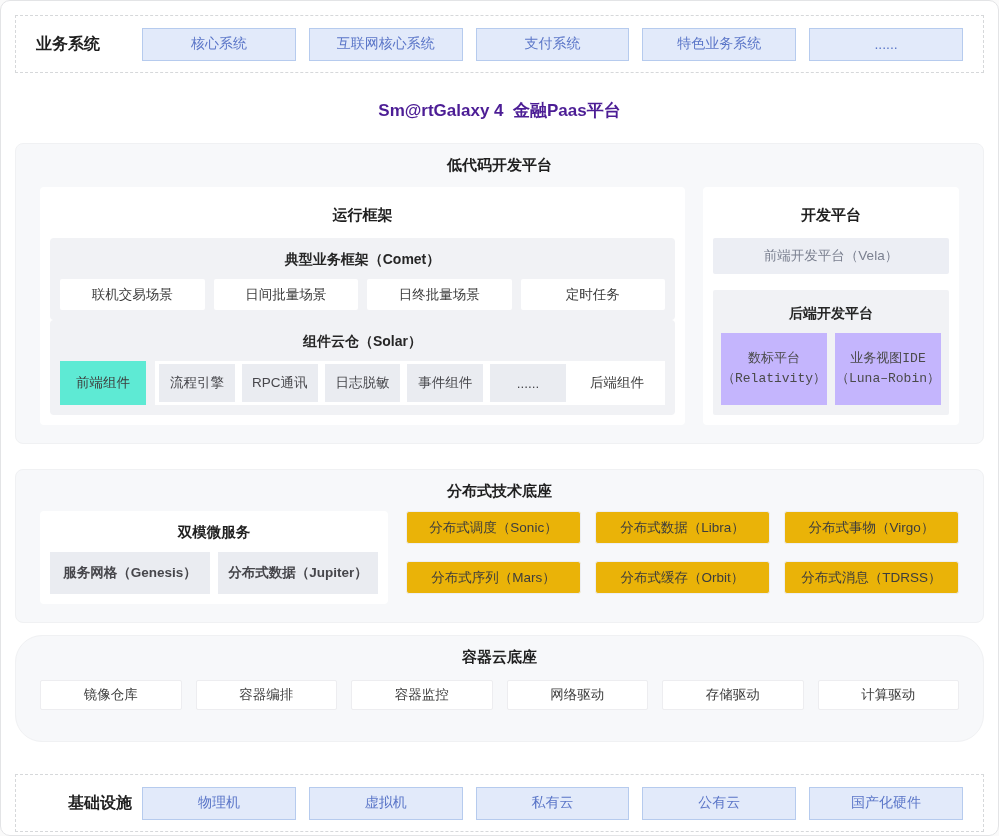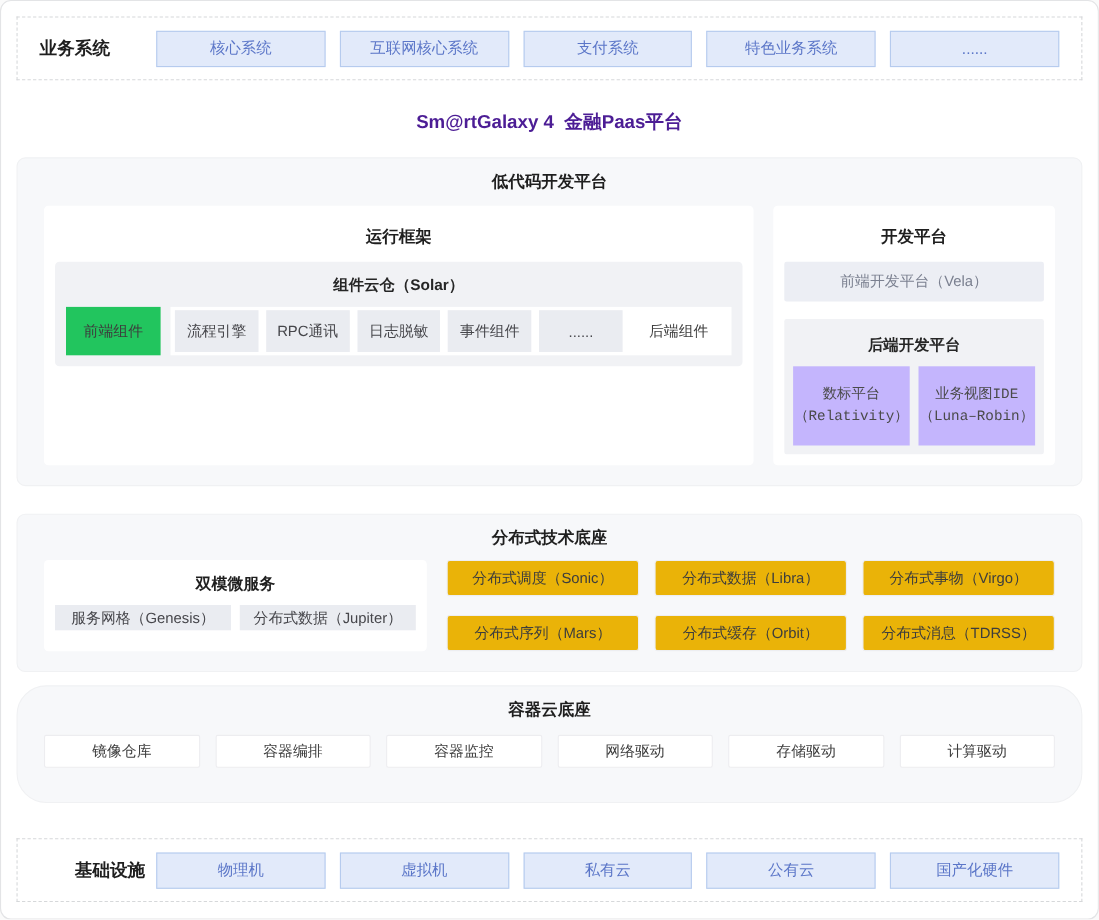--- a/index.html
+++ b/index.html
@@ -22,39 +22,39 @@
   
   .lowcode-body { display:flex; gap:18px; margin-top:12px; }
   .runtime-card { flex:1; background:#fff; border-radius:4px; padding:10px; }
   .card-title { text-align:center; font-size:15px; font-weight:bold; color:#1f1f1f; padding:9px 0 13px; }
   .sub-card { background:#f1f2f5; border-radius:4px; padding:8px 10px 10px; }
   .sub-card + .sub-card { }
   .sub-title { text-align:center; font-size:14px; font-weight:bold; color:#262626; padding:5px 0 10px; }
   .btn-row { display:flex; gap:9px; }
   .white-btn { flex:1; background:#fff; height:31px; display:flex; align-items:center; justify-content:center; font-size:13.5px; color:#3d3d3d; border-radius:2px; cursor:pointer; }
   .solar-row { display:flex; gap:9px; height:44px; }
-  .solar-front { width:86px; background:#22c55e; display:flex; align-items:center; justify-content:center; font-size:13.5px; color:#3d3d3d; }
+  .solar-front { width:86px; background:#5eead4; display:flex; align-items:center; justify-content:center; font-size:13.5px; color:#3d3d3d; }
   .solar-strip { flex:1; background:#fff; display:flex; align-items:center; padding:3px 4px; gap:7px; }
   .gray-chip { flex:1; background:#eaecf1; height:38px; display:flex; align-items:center; justify-content:center; font-size:13.5px; color:#46464b; cursor:pointer; }
   .solar-back { width:88px; text-align:center; font-size:13.5px; color:#3d3d3d; }
 
   .dev-card { width:256px; background:#fff; border-radius:4px; padding:10px; display:flex; flex-direction:column; }
   .vela-bar { background:#eceef4; height:36px; display:flex; align-items:center; justify-content:center; color:#7b8090; font-size:13.5px; border-radius:2px; cursor:pointer; }
   .backend-box { background:#f1f2f5; margin-top:16px; flex:1; padding:8px; border-radius:2px; }
   .backend-title { text-align:center; font-size:14px; font-weight:bold; color:#262626; padding:7px 0 10px; }
   .backend-cards { display:flex; gap:8px; }
   .backend-card { flex:1; background:#c4b5fd; height:72px; display:flex; flex-direction:column; align-items:center; justify-content:center; font-size:13px; color:#4a4a4a; line-height:1.55; text-align:center; cursor:pointer;font-family:Liberation Mono, monospace; }
 
   
   .section.distributed { margin-top:25px; }
   .dist-body { display:flex; gap:18px; margin-top:10px; }
   .dual-card { width:348px; background:#fff; border-radius:4px; padding:8px 10px 10px; }
   .dual-title { text-align:center; font-size:14.5px; font-weight:bold; color:#1f1f1f; padding:4px 0 10px; }
   .dual-chips { display:flex; gap:8px; }
-  .dual-chip { flex:1; background:#eaecf1; height:23px; display:flex; align-items:center; justify-content:center; font-size:13.5px; color:#46464b; cursor:pointer; }
+  .dual-chip { flex:1; background:#eaecf1; height:42px; display:flex; align-items:center; justify-content:center; font-size:13.5px; color:#46464b; cursor:pointer;font-weight:bold; }
   .dist-grid { flex:1; display:grid; grid-template-columns:repeat(3,1fr); gap:17px 14px; align-content:start; }
   .dist-cell { background:#eab308; border:1px solid #edeef1; border-radius:3px; height:33px; display:flex; align-items:center; justify-content:center; font-size:13.5px; color:#3d3d3d; cursor:pointer; }
 
   
   .section.container-cloud { margin-top:12px; padding-bottom:31px;border-radius:27px; }
   .cont-row { display:flex; gap:14px; margin-top:13px; }
   .cont-btn { flex:1; background:#fff; border:1px solid #ededf0; border-radius:2px; height:30px; display:flex; align-items:center; justify-content:center; font-size:13.5px; color:#3d3d3d; cursor:pointer; }
 
   .dashed-row.bottom { margin-top:32px;text-align:right; }
 </style>
@@ -76,20 +76,29 @@
 
   <div class="main-title">Sm@rtGalaxy 4  金融Paas平台</div>
 
   <div class="section lowcode">
     <div class="section-title">低代码开发平台</div>
     <div class="lowcode-body">
 
       <div class="runtime-card">
         <div class="card-title">运行框架</div>
 
+        <div class="sub-card">
+          <div class="sub-title">典型业务框架（Comet）</div>
+          <div class="btn-row">
+            <div class="white-btn">联机交易场景</div>
+            <div class="white-btn">日间批量场景</div>
+            <div class="white-btn">日终批量场景</div>
+            <div class="white-btn">定时任务</div>
+          </div>
+        </div>
 
         <div class="sub-card">
           <div class="sub-title">组件云仓（Solar）</div>
           <div class="solar-row">
             <div class="solar-front">前端组件</div>
             <div class="solar-strip">
               <div class="gray-chip">流程引擎</div>
               <div class="gray-chip">RPC通讯</div>
               <div class="gray-chip">日志脱敏</div>
               <div class="gray-chip">事件组件</div>

